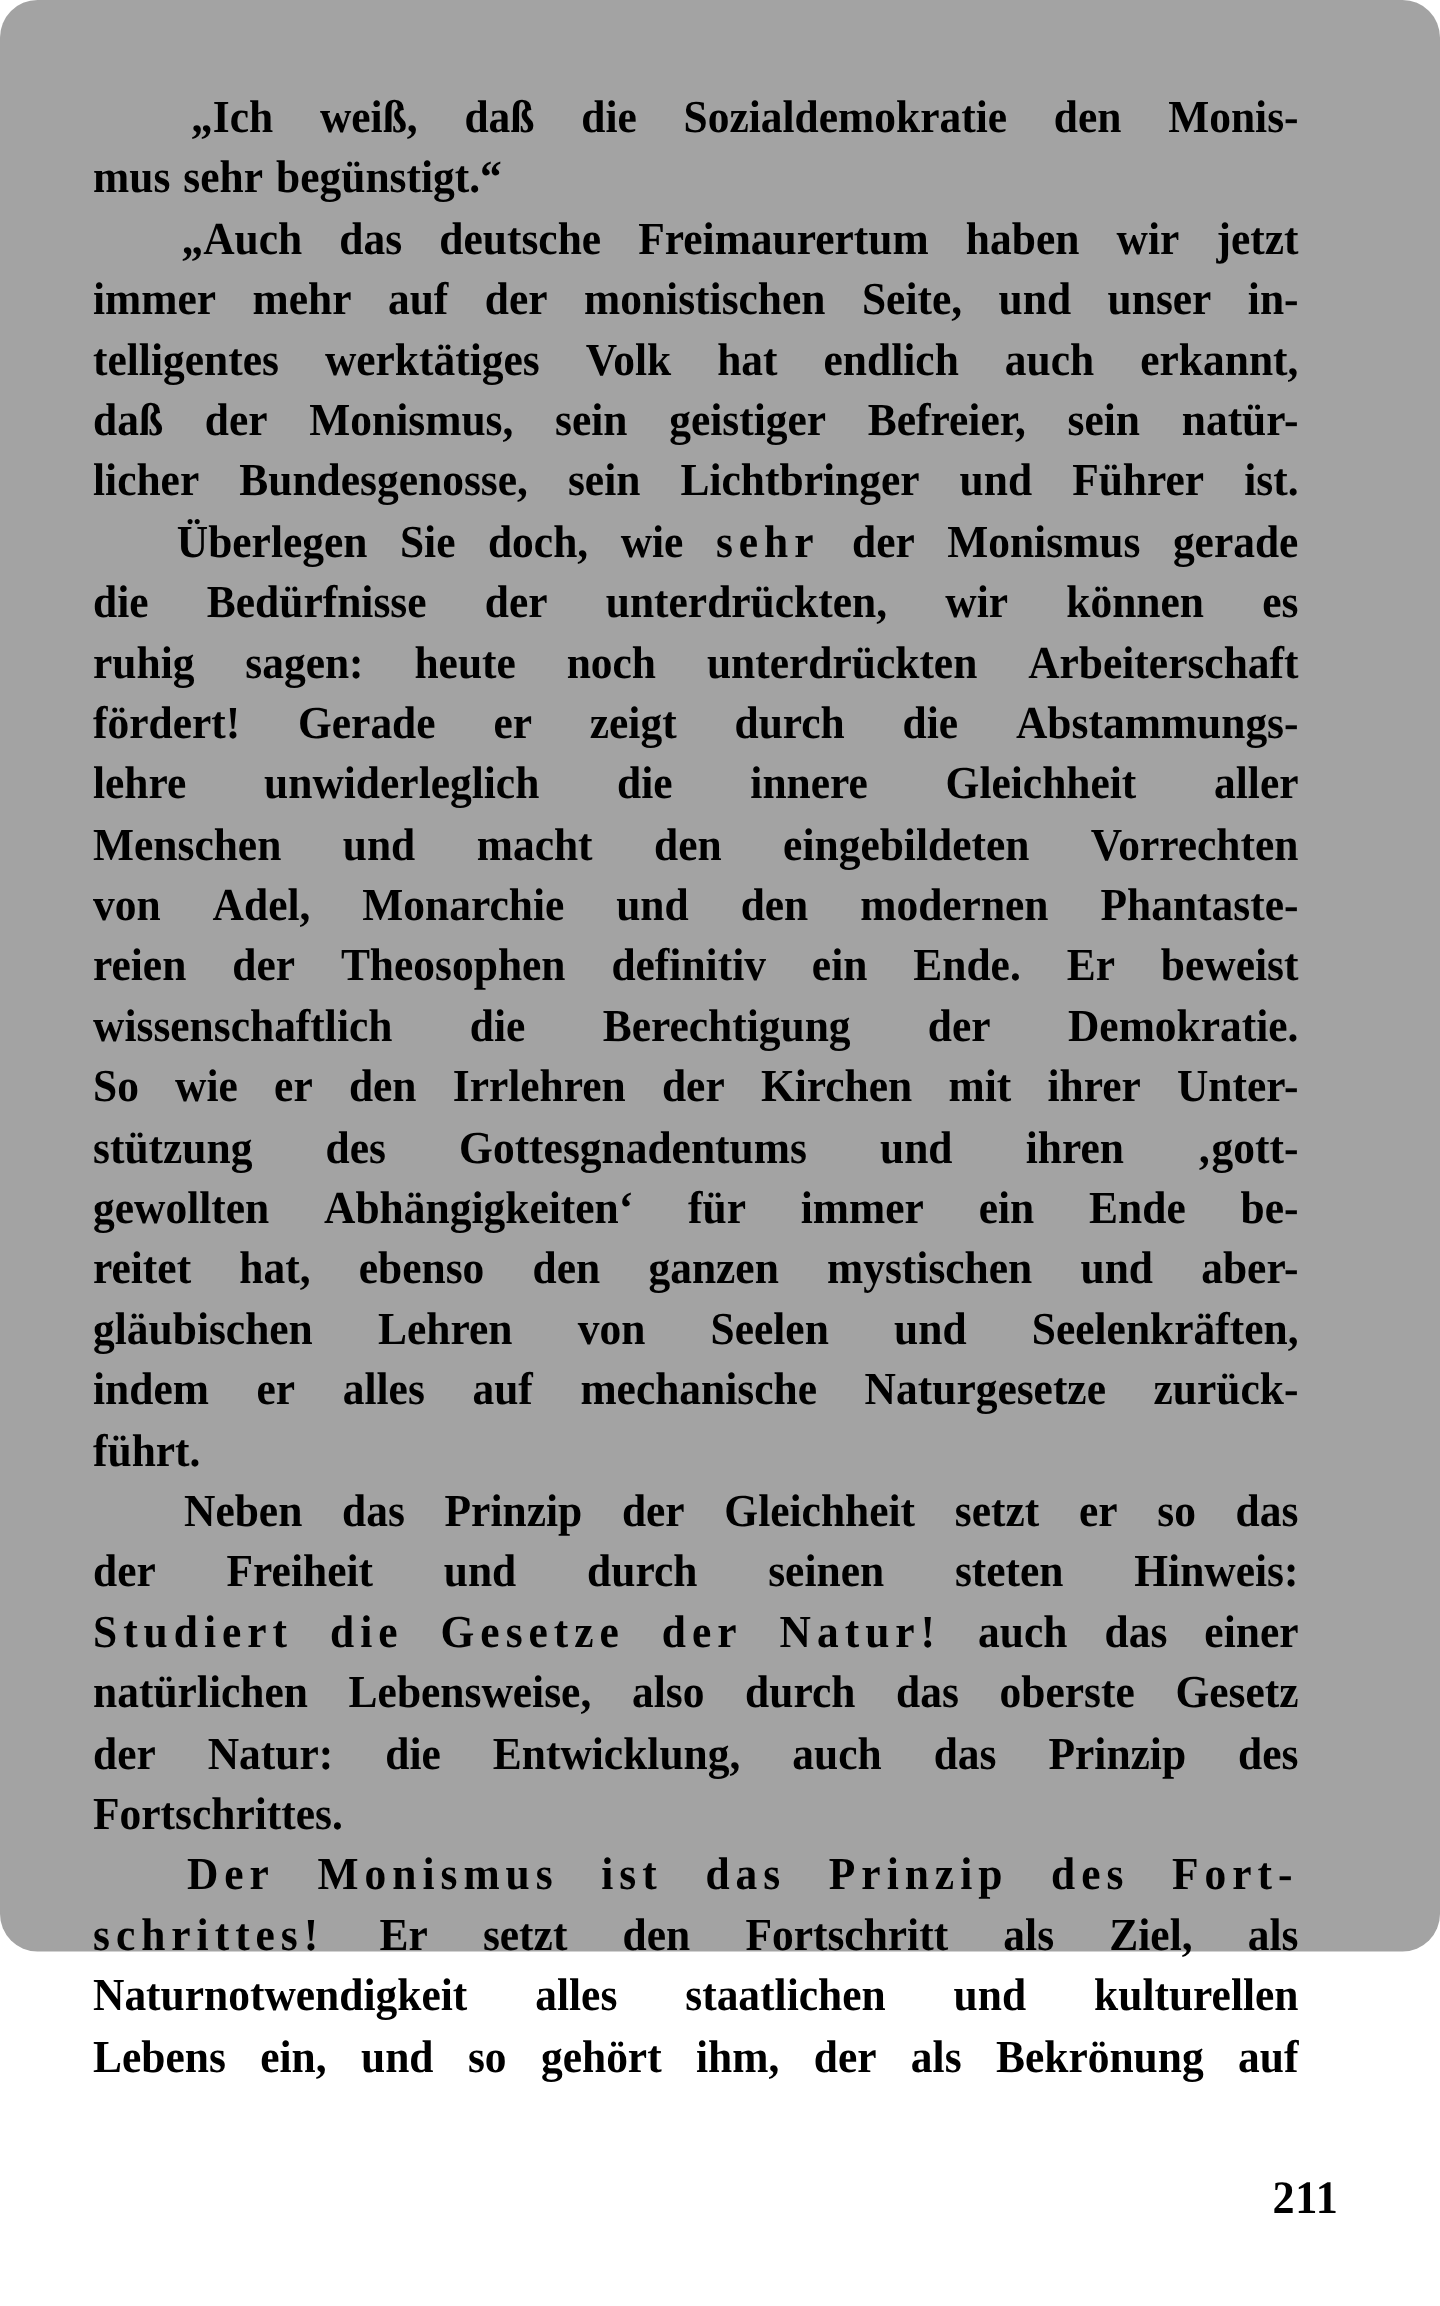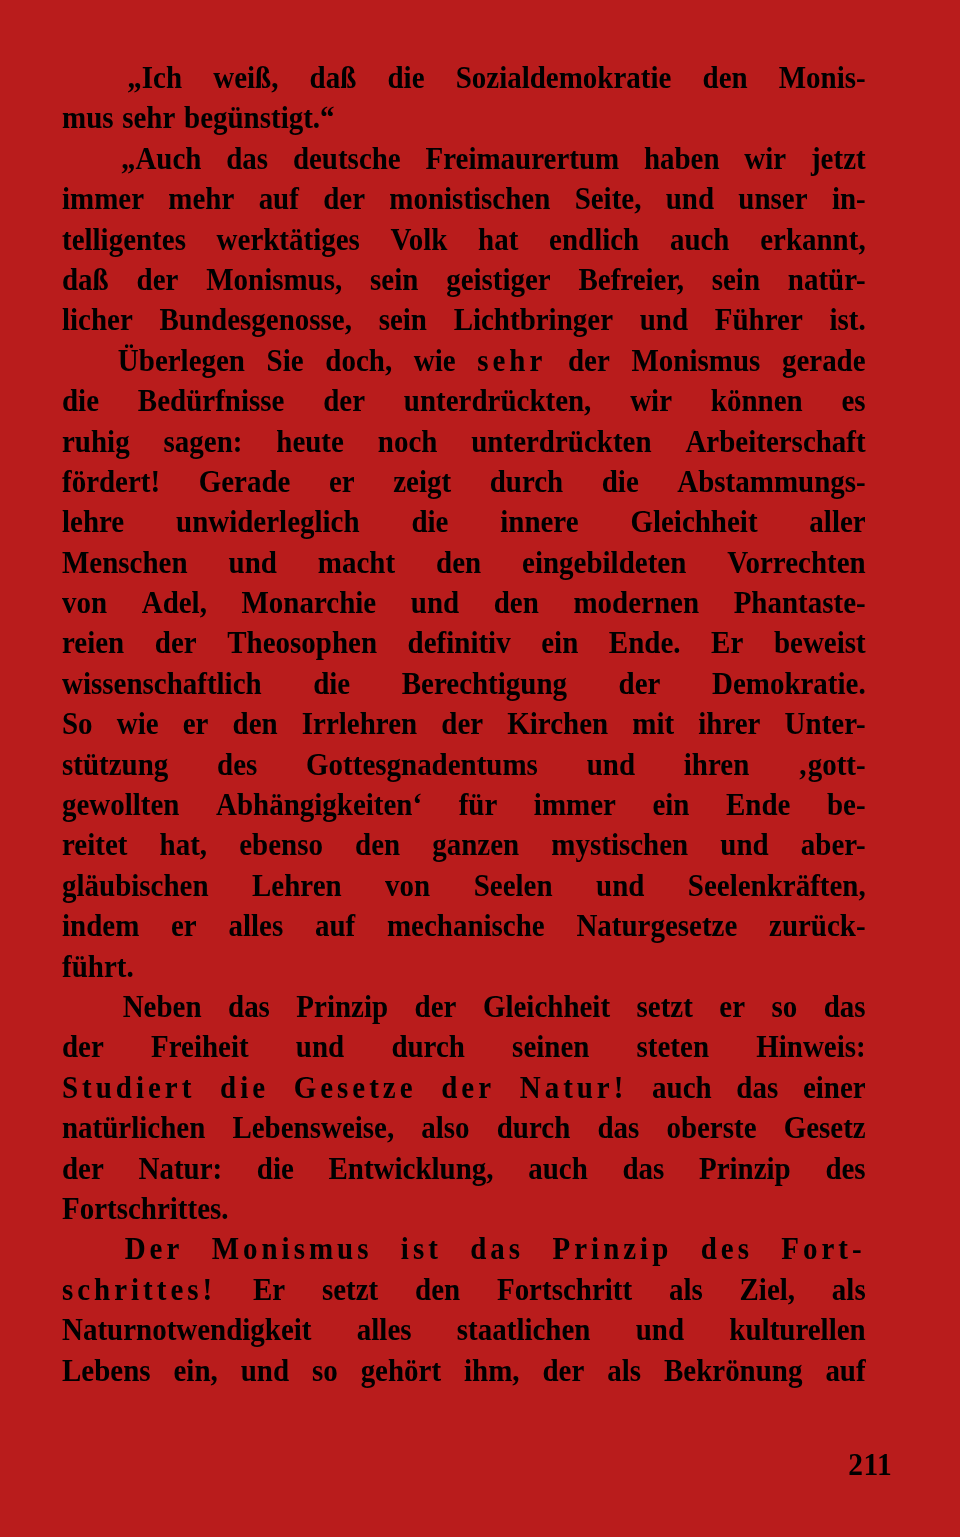--- a/index.html
+++ b/index.html
@@ -14,22 +14,23 @@
     position: relative;
     overflow: hidden;
     font-family: "Liberation Serif", "DejaVu Serif", serif;
     color: #000000;
   }
 
   .page {
     position: absolute;
     left: 0; top: 0;
     width: 960px;
-    height: 1537px;
-    background: #b91c1c;
+    height: 1301px;
+    background: #a3a3a3;
+    border-radius: 25px;
   }
 
   .textblock {
     position: absolute;
     left: 62px;
     top: 58px;
     width: 804px;
   }
 
   

